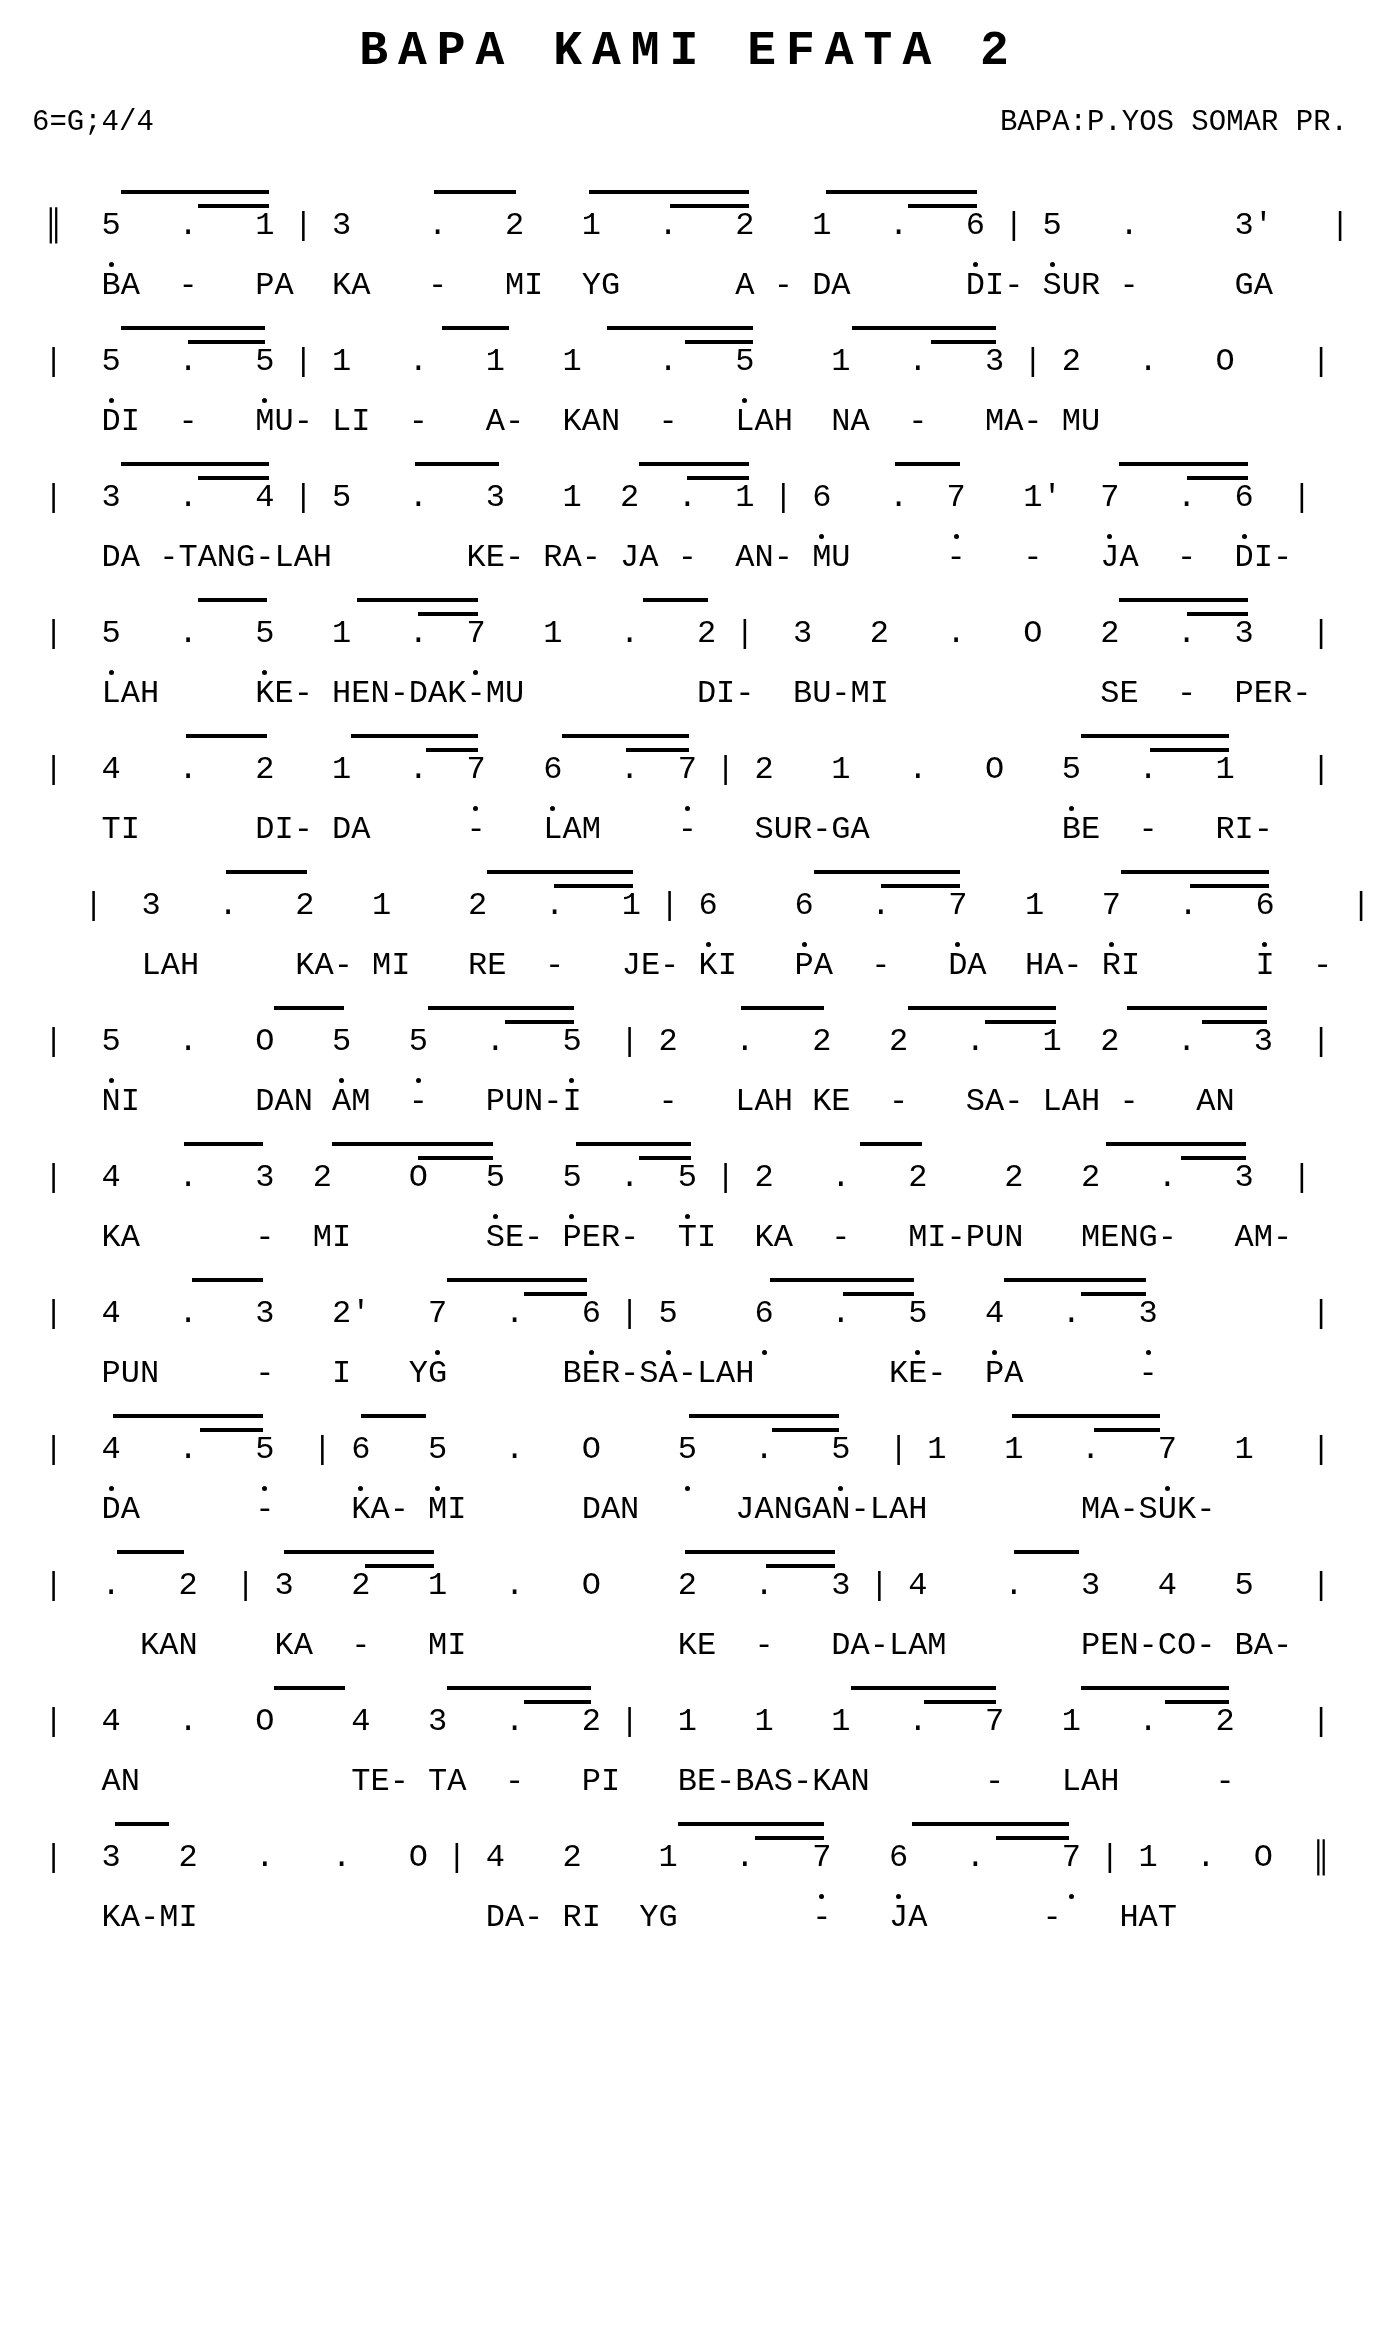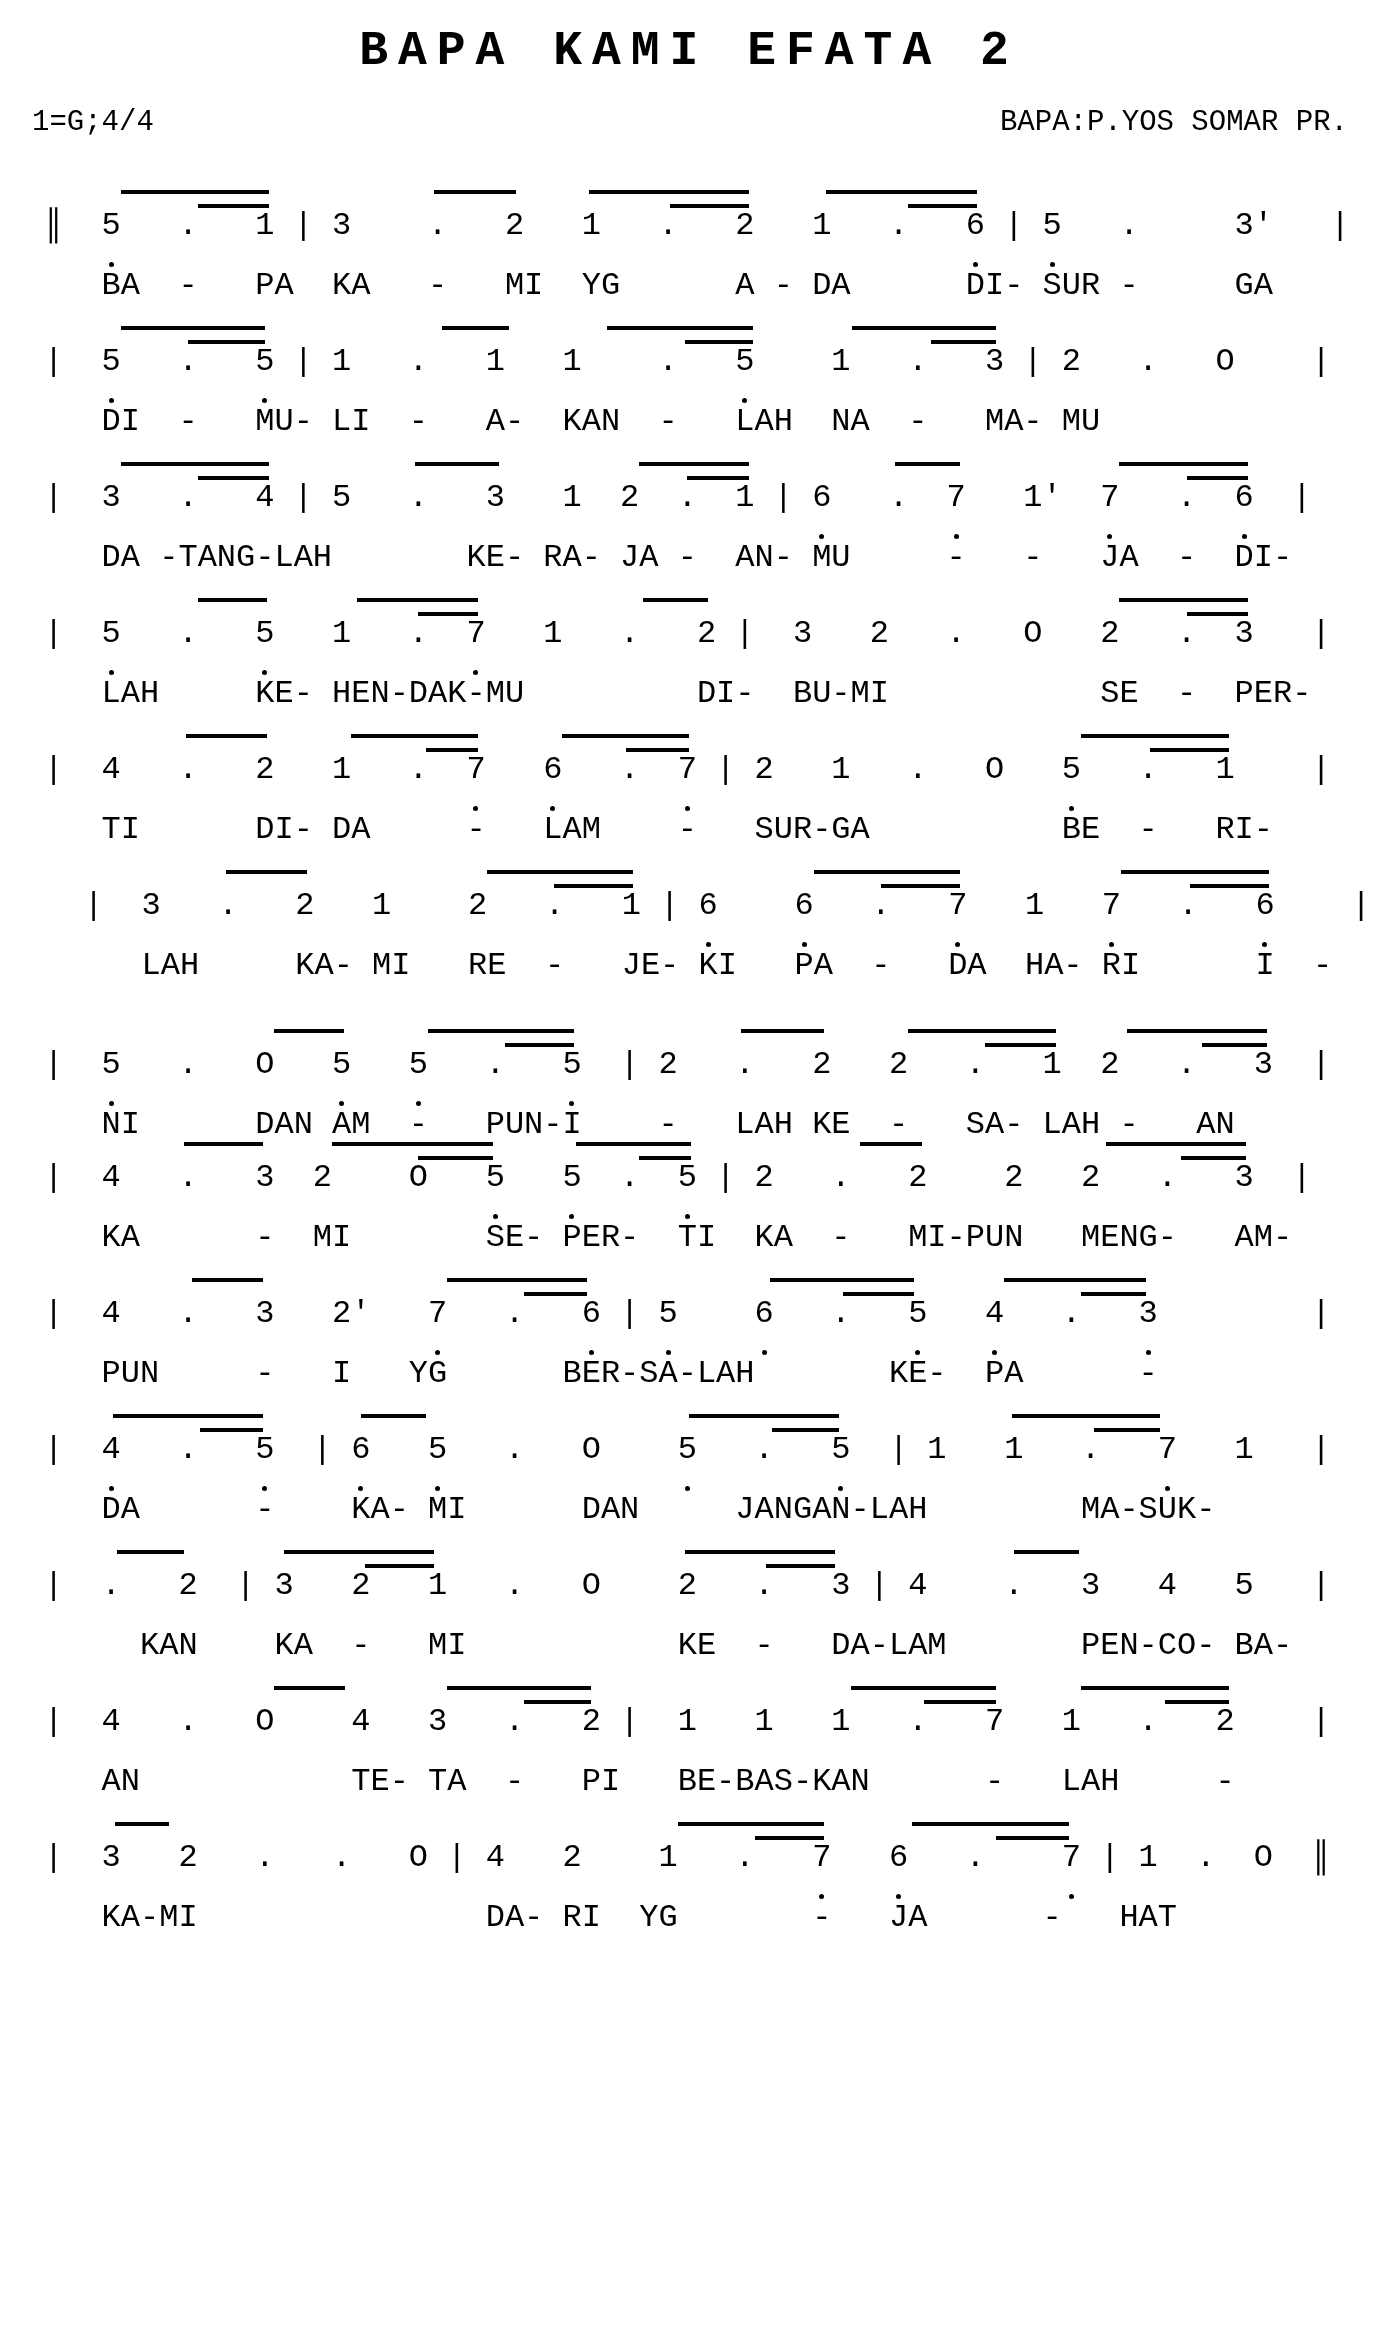--- a/index.html
+++ b/index.html
@@ -18,21 +18,21 @@
   .lyrics-line{top:90px;}
   .beam{position:absolute;height:4px;background:#000;}
   .odot{position:absolute;width:5px;height:5px;border-radius:50%;background:#000;top:84px;}
 </style>
 </head>
 <body>
 
 <div class="sheet">
   <h1 class="title">BAPA KAMI EFATA 2</h1>
   <div class="meta">
-    <span>1=G;4/4</span>
+    <span>6=G;4/4</span>
     <span>BAPA:P.YOS SOMAR PR.</span>
   </div>
   <div id="systems">
       <div class="system" style="top: 178px;">
         <div class="beam" style="left: 4ch; width: 7.7ch; top: 12px;"></div>
         <div class="beam" style="left: 8ch; width: 3.7ch; top: 26px;"></div>
         <div class="beam" style="left: 20.3ch; width: 4.3ch; top: 12px;"></div>
         <div class="beam" style="left: 28.4ch; width: 8.3ch; top: 12px;"></div>
         <div class="beam" style="left: 32.6ch; width: 4.1ch; top: 26px;"></div>
         <div class="beam" style="left: 40.7ch; width: 7.9ch; top: 12px;"></div>
@@ -110,21 +110,21 @@
         <div class="beam" style="left: 54ch; width: 7.7ch; top: 12px;"></div>
         <div class="beam" style="left: 57.6ch; width: 4.1ch; top: 26px;"></div>
         <pre class="line notes-line">|  3   .   2   1    2   .   1 | 6    6   .   7   1   7   .   6    |   </pre>
         <div class="odot" style="left: calc(32ch + 7px);"></div>
         <div class="odot" style="left: calc(37ch + 7px);"></div>
         <div class="odot" style="left: calc(45ch + 7px);"></div>
         <div class="odot" style="left: calc(53ch + 7px);"></div>
         <div class="odot" style="left: calc(61ch + 7px);"></div>
         <pre class="line lyrics-line">   LAH     KA- MI   RE  -   JE- KI   PA  -   DA  HA- RI      I  -     </pre>
       </div>
-      <div class="system" style="top: 1017px;">
+      <div class="system" style="top: 994px;">
         <div class="beam" style="left: 12ch; width: 3.6ch; top: 12px;"></div>
         <div class="beam" style="left: 20ch; width: 7.6ch; top: 12px;"></div>
         <div class="beam" style="left: 24ch; width: 3.6ch; top: 26px;"></div>
         <div class="beam" style="left: 36.3ch; width: 4.3ch; top: 12px;"></div>
         <div class="beam" style="left: 45ch; width: 7.7ch; top: 12px;"></div>
         <div class="beam" style="left: 49ch; width: 3.7ch; top: 26px;"></div>
         <div class="beam" style="left: 56.4ch; width: 7.3ch; top: 12px;"></div>
         <div class="beam" style="left: 60.3ch; width: 3.4ch; top: 26px;"></div>
         <pre class="line notes-line">|  5   .   O   5   5   .   5  | 2   .   2   2   .   1  2   .   3  |   </pre>
         <div class="odot" style="left: calc(3ch + 7px);"></div>

